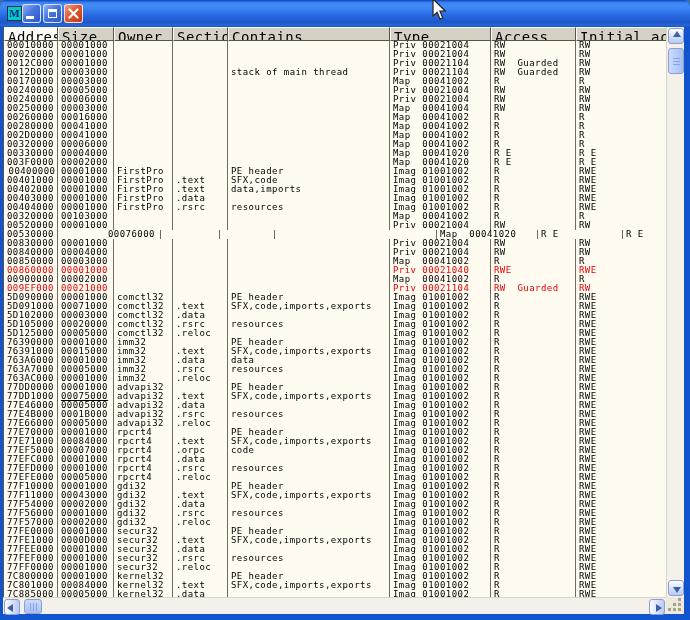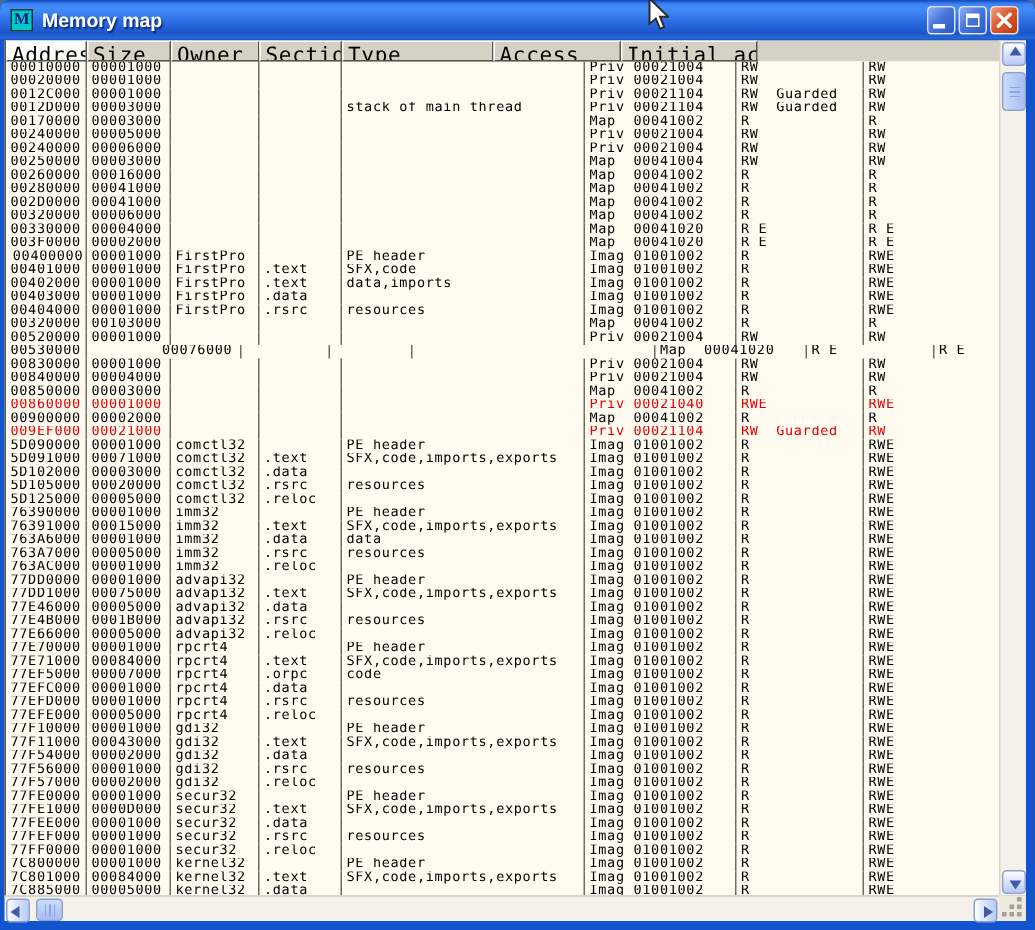--- a/index.html
+++ b/index.html
@@ -106,21 +106,20 @@
 </style>
 </head>
 <body>
 
 <div class="window">
 
   <div class="titlebar">
     <span class="app-icon">
       <span>M</span>
     </span>
-    <span class="title">Memory map</span>
     <span class="win-buttons">
       <span class="wbtn blue">
         <span class="glyph-min"></span>
       </span>
       <span class="wbtn blue">
         <span class="glyph-max"></span>
       </span>
       <span class="wbtn close">
         <svg width="11" height="11" viewBox="0 0 11 11">
           <path d="M1.5 1.5 L9.5 9.5 M9.5 1.5 L1.5 9.5" stroke="#FFFFFF" stroke-width="2.2" stroke-linecap="round"></path>
@@ -129,20 +128,21 @@
     </span>
   </div>
 
   <div class="client">
     <div class="table-area">
       <div class="header-row" id="header-row">
           <div class="hcell sorted" style="width: 54px;">Address</div>
           <div class="hcell" style="width: 56px;">Size</div>
           <div class="hcell" style="width: 59px;">Owner</div>
           <div class="hcell" style="width: 55px;">Section</div>
+          <div class="hcell" style="width: 162px;">Contains</div>
           <div class="hcell" style="width: 101px;">Type</div>
           <div class="hcell" style="width: 85px;">Access</div>
           <div class="hcell" style="width: 91px;">Initial access</div>
         </div>
       <div class="rows" id="rows">
           <div class="row">
             <div class="cell" style="width: 54px;">00010000</div>
             <div class="cell" style="width: 56px;">00001000</div>
             <div class="cell" style="width: 59px;"></div>
             <div class="cell" style="width: 55px;"></div>
@@ -526,21 +526,21 @@
             <div class="cell" style="width: 56px;">00001000</div>
             <div class="cell" style="width: 59px;">advapi32</div>
             <div class="cell" style="width: 55px;"></div>
             <div class="cell" style="width: 162px;">PE header</div>
             <div class="cell" style="width: 101px;">Imag 01001002</div>
             <div class="cell" style="width: 85px;">R</div>
             <div class="cell" style="width: 91px;">RWE</div>
           </div>
           <div class="row">
             <div class="cell" style="width: 54px;">77DD1000</div>
-            <div class="cell" style="width: 56px;">00075000</div>
+            <div class="cell" style="width: 56px; text-decoration: underline;">00075000</div>
             <div class="cell" style="width: 59px;">advapi32</div>
             <div class="cell" style="width: 55px;">.text</div>
             <div class="cell" style="width: 162px;">SFX,code,imports,exports</div>
             <div class="cell" style="width: 101px;">Imag 01001002</div>
             <div class="cell" style="width: 85px;">R</div>
             <div class="cell" style="width: 91px;">RWE</div>
           </div>
           <div class="row">
             <div class="cell" style="width: 54px;">77E46000</div>
             <div class="cell" style="width: 56px;">00005000</div>

